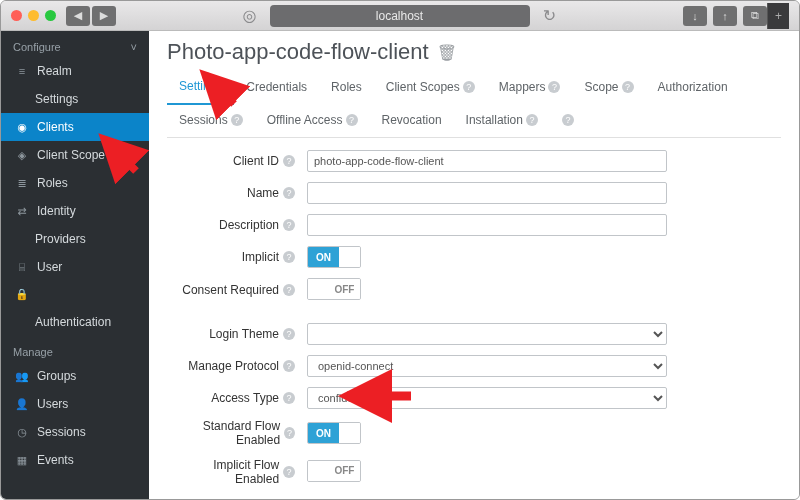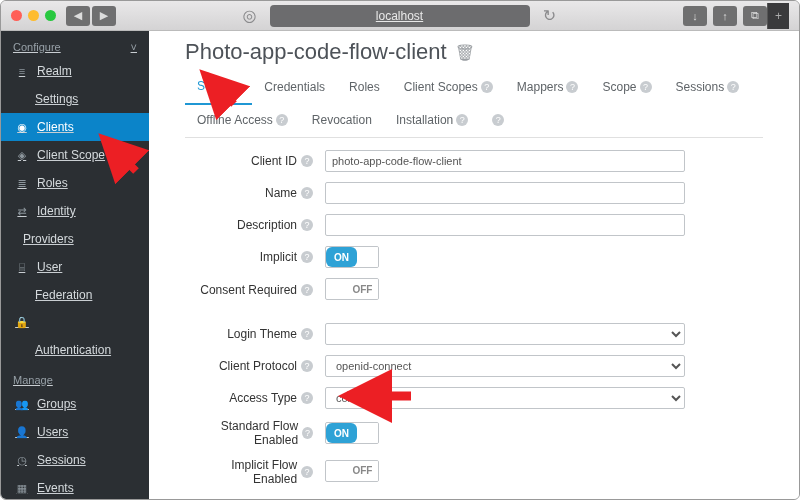--- a/index.html
+++ b/index.html
@@ -6,54 +6,54 @@
 body { background: #fff; }
 .window { width: 800px; height: 500px; border: 1px solid #999; border-radius: 6px; overflow: hidden; display: flex; flex-direction: column; background: #f0f0f0; position: relative; }
 
 .titlebar { height: 30px; background: linear-gradient(#e9e8e9,#d4d3d4); display: flex; align-items: center; padding: 0 10px; position: relative; border-bottom: 1px solid #bbb; }
 .traffic { display: flex; gap: 6px; margin-right: 10px; }
 .dot { width: 11px; height: 11px; border-radius: 50%; }
 .dot.red { background: #ff5f57; } .dot.yellow { background: #febc2e; } .dot.green { background: #28c840; }
 .nav-arrows { display: flex; gap: 2px; margin-right: 10px; }
 .navbtn { width: 24px; height: 20px; background: #6f6f70; border-radius: 3px; display: flex; align-items: center; justify-content: center; color: #dcdcdc; font-size: 11px; }
 .addrbar { flex: 1; display: flex; justify-content: center; align-items: center; gap: 8px; }
-.addr { background: #6c6c6e; color: #e8e8e8; height: 22px; border-radius: 4px; display: flex; align-items: center; justify-content: center; font-size: 12px; width: 260px; position: relative; text-decoration: underline; }
+.addr { background: #6c6c6e; color: #e8e8e8; height: 22px; border-radius: 4px; display: flex; align-items: center; justify-content: center; font-size: 12px; width: 260px; position: relative; }
 .addr .lock { position: absolute; left: 8px; font-size: 10px; color: #ccc; }
 .reloadbox { width: 24px; height: 22px; background: transparent; color: #8a8a8c; display:flex; align-items:center; justify-content:center; border-radius:3px;}
 .tb-right { display: flex; gap: 6px; margin-left: 10px; }
 .tbicon { width: 24px; height: 20px; background: #6f6f70; border-radius: 3px; display:flex; align-items:center; justify-content:center; color:#dcdcdc; font-size:11px; }
 .plus-tab { width: 22px; height: 26px; background:#3a3a3c; display:flex; align-items:center; justify-content:center; color:#aaa; font-size:12px; border-left:1px solid #555;}
 
 .content { flex:1; display:flex; overflow:hidden; background:#fff; }
 
-.sidebar { width: 148px; background:#2b2f33; color:#c9ced2; font-size:12px; overflow-y:auto;text-decoration:underline; }
+.sidebar { width: 148px; background:#2b2f33; color:#c9ced2; font-size:12px; overflow-y:auto; }
 .sb-section { padding: 10px 12px 4px; color:#97a0a7; font-size:11px; display:flex; align-items:center; justify-content:space-between; }
 .sb-item { padding: 7px 12px 7px 14px; display:flex; align-items:center; gap:8px; cursor:pointer; color:#d5dadd; }
 .sb-item.active { background:#0b84c9; color:#fff; }
 .sb-ico { width:14px; color:#8d969d; font-size:11px; text-align:center; }
 .sb-item.active .sb-ico { color:#fff; }
 
-.main { flex:1; overflow-y:auto; padding: 8px 36px 20px; }
+.main { flex:1; overflow-y:auto; padding: 8px 18px 20px; }
 .page-title { font-size:22px; color:#4d5258; font-weight:400; display:flex; align-items:center; gap:8px; margin-bottom:6px; }
 .trash { color:#9b9fa3; font-size:16px; cursor:pointer; }
 
 .tabs { border-bottom:1px solid #e0e0e0; display:flex; flex-wrap:wrap; gap:0; margin-bottom:12px; }
 .tab { padding: 8px 12px 10px; color:#5f6468; font-size:12px; cursor:pointer; display:flex; align-items:center; gap:3px; }
 .tab.active { color:#1f97d4; border-bottom:2px solid #1f97d4; }
 .help { width:12px; height:12px; border-radius:50%; background:#c8ccd0; color:#fff; font-size:9px; display:inline-flex; align-items:center; justify-content:center; }
 
 .form-row { display:flex; align-items:center; margin-bottom:10px; }
 .form-label { width:140px; text-align:right; padding-right:12px; font-size:12px; color:#333; display:flex; justify-content:flex-end; align-items:center; gap:4px; line-height:1.2; }
 .form-ctrl { flex:1; }
 .form-ctrl input[type=text], .form-ctrl select { width: 360px; height:22px; border:1px solid #c1c5c9; border-radius:2px; padding:0 6px; font-size:11px; color:#555; background:#fff; }
 .form-ctrl select { appearance:auto; }
 
 .toggle { width:54px; height:22px; border:1px solid #c1c5c9; border-radius:2px; display:inline-flex; align-items:center; overflow:hidden; font-size:10px; font-weight:bold; }
 .toggle.on { }
-.toggle .on-seg { background:#2ea2d6; color:#fff; height:100%; display:flex; align-items:center; justify-content:center;border-radius:6px; }
+.toggle .on-seg { background:#2ea2d6; color:#fff; height:100%; display:flex; align-items:center; justify-content:center; }
 .toggle .off-seg { background:#fff; color:#888; height:100%; display:flex; align-items:center; justify-content:center; }
 .toggle.on .on-seg { width:60%; } .toggle.on .off-seg { width:40%; }
 .toggle.off .on-seg { width:40%; background:#fff; color:transparent; } .toggle.off .off-seg { width:60%; }
 .toggle.off .offlbl { color:#888;text-align:center; }
 .toggle.off { }
 
 .arrow-annot { position:absolute; pointer-events:none; }
 .arrow-annot svg { overflow:visible; }
 </style>
 </head>
@@ -108,29 +108,26 @@
           <span>Client Scope</span>
         </div>
       <div class="sb-item">
           <span class="sb-ico">≣</span>
           <span>Roles</span>
         </div>
       <div class="sb-item">
           <span class="sb-ico">⇄</span>
           <span>Identity</span>
         </div>
-      <div class="sb-item" style="padding-left:22px">
+      <div class="sb-item" style="padding-left:34px">
           <span>Providers</span>
         </div>
       <div class="sb-item">
           <span class="sb-ico">⌸</span>
           <span>User</span>
-        </div>
-      <div class="sb-item" style="padding-left:34px">
-          <span>Federation</span>
         </div>
       <div class="sb-item">
           <span class="sb-ico">🔒</span>
           <span></span>
         </div>
       <div class="sb-item" style="padding-left:34px">
           <span>Authentication</span>
         </div>
 
       <div class="sb-section">
@@ -176,20 +173,23 @@
           </div>
         <div class="tab">
             <span>Mappers</span>
             <span class="help">?</span>
           </div>
         <div class="tab">
             <span>Scope</span>
             <span class="help">?</span>
           </div>
         <div class="tab">
+            <span>Authorization</span>
+          </div>
+        <div class="tab">
             <span>Sessions</span>
             <span class="help">?</span>
           </div>
         <div class="tab">
             <span>Offline Access</span>
             <span class="help">?</span>
           </div>
         <div class="tab">
             <span>Revocation</span>
           </div>
@@ -245,21 +245,21 @@
       </div>
       <div class="form-row" style="margin-top:20px">
         <div class="form-label">
             <span>Login Theme</span>
             <span class="help">?</span>
           </div>
         <div class="form-ctrl"><select><option></option></select></div>
       </div>
       <div class="form-row">
         <div class="form-label">
-            <span>Client Protocol</span>
+            <span>Manage Protocol</span>
             <span class="help">?</span>
           </div>
         <div class="form-ctrl"><select><option>openid-connect</option></select></div>
       </div>
       <div class="form-row">
         <div class="form-label">
             <span>Access Type</span>
             <span class="help">?</span>
           </div>
         <div class="form-ctrl"><select><option>confidential</option></select></div>

